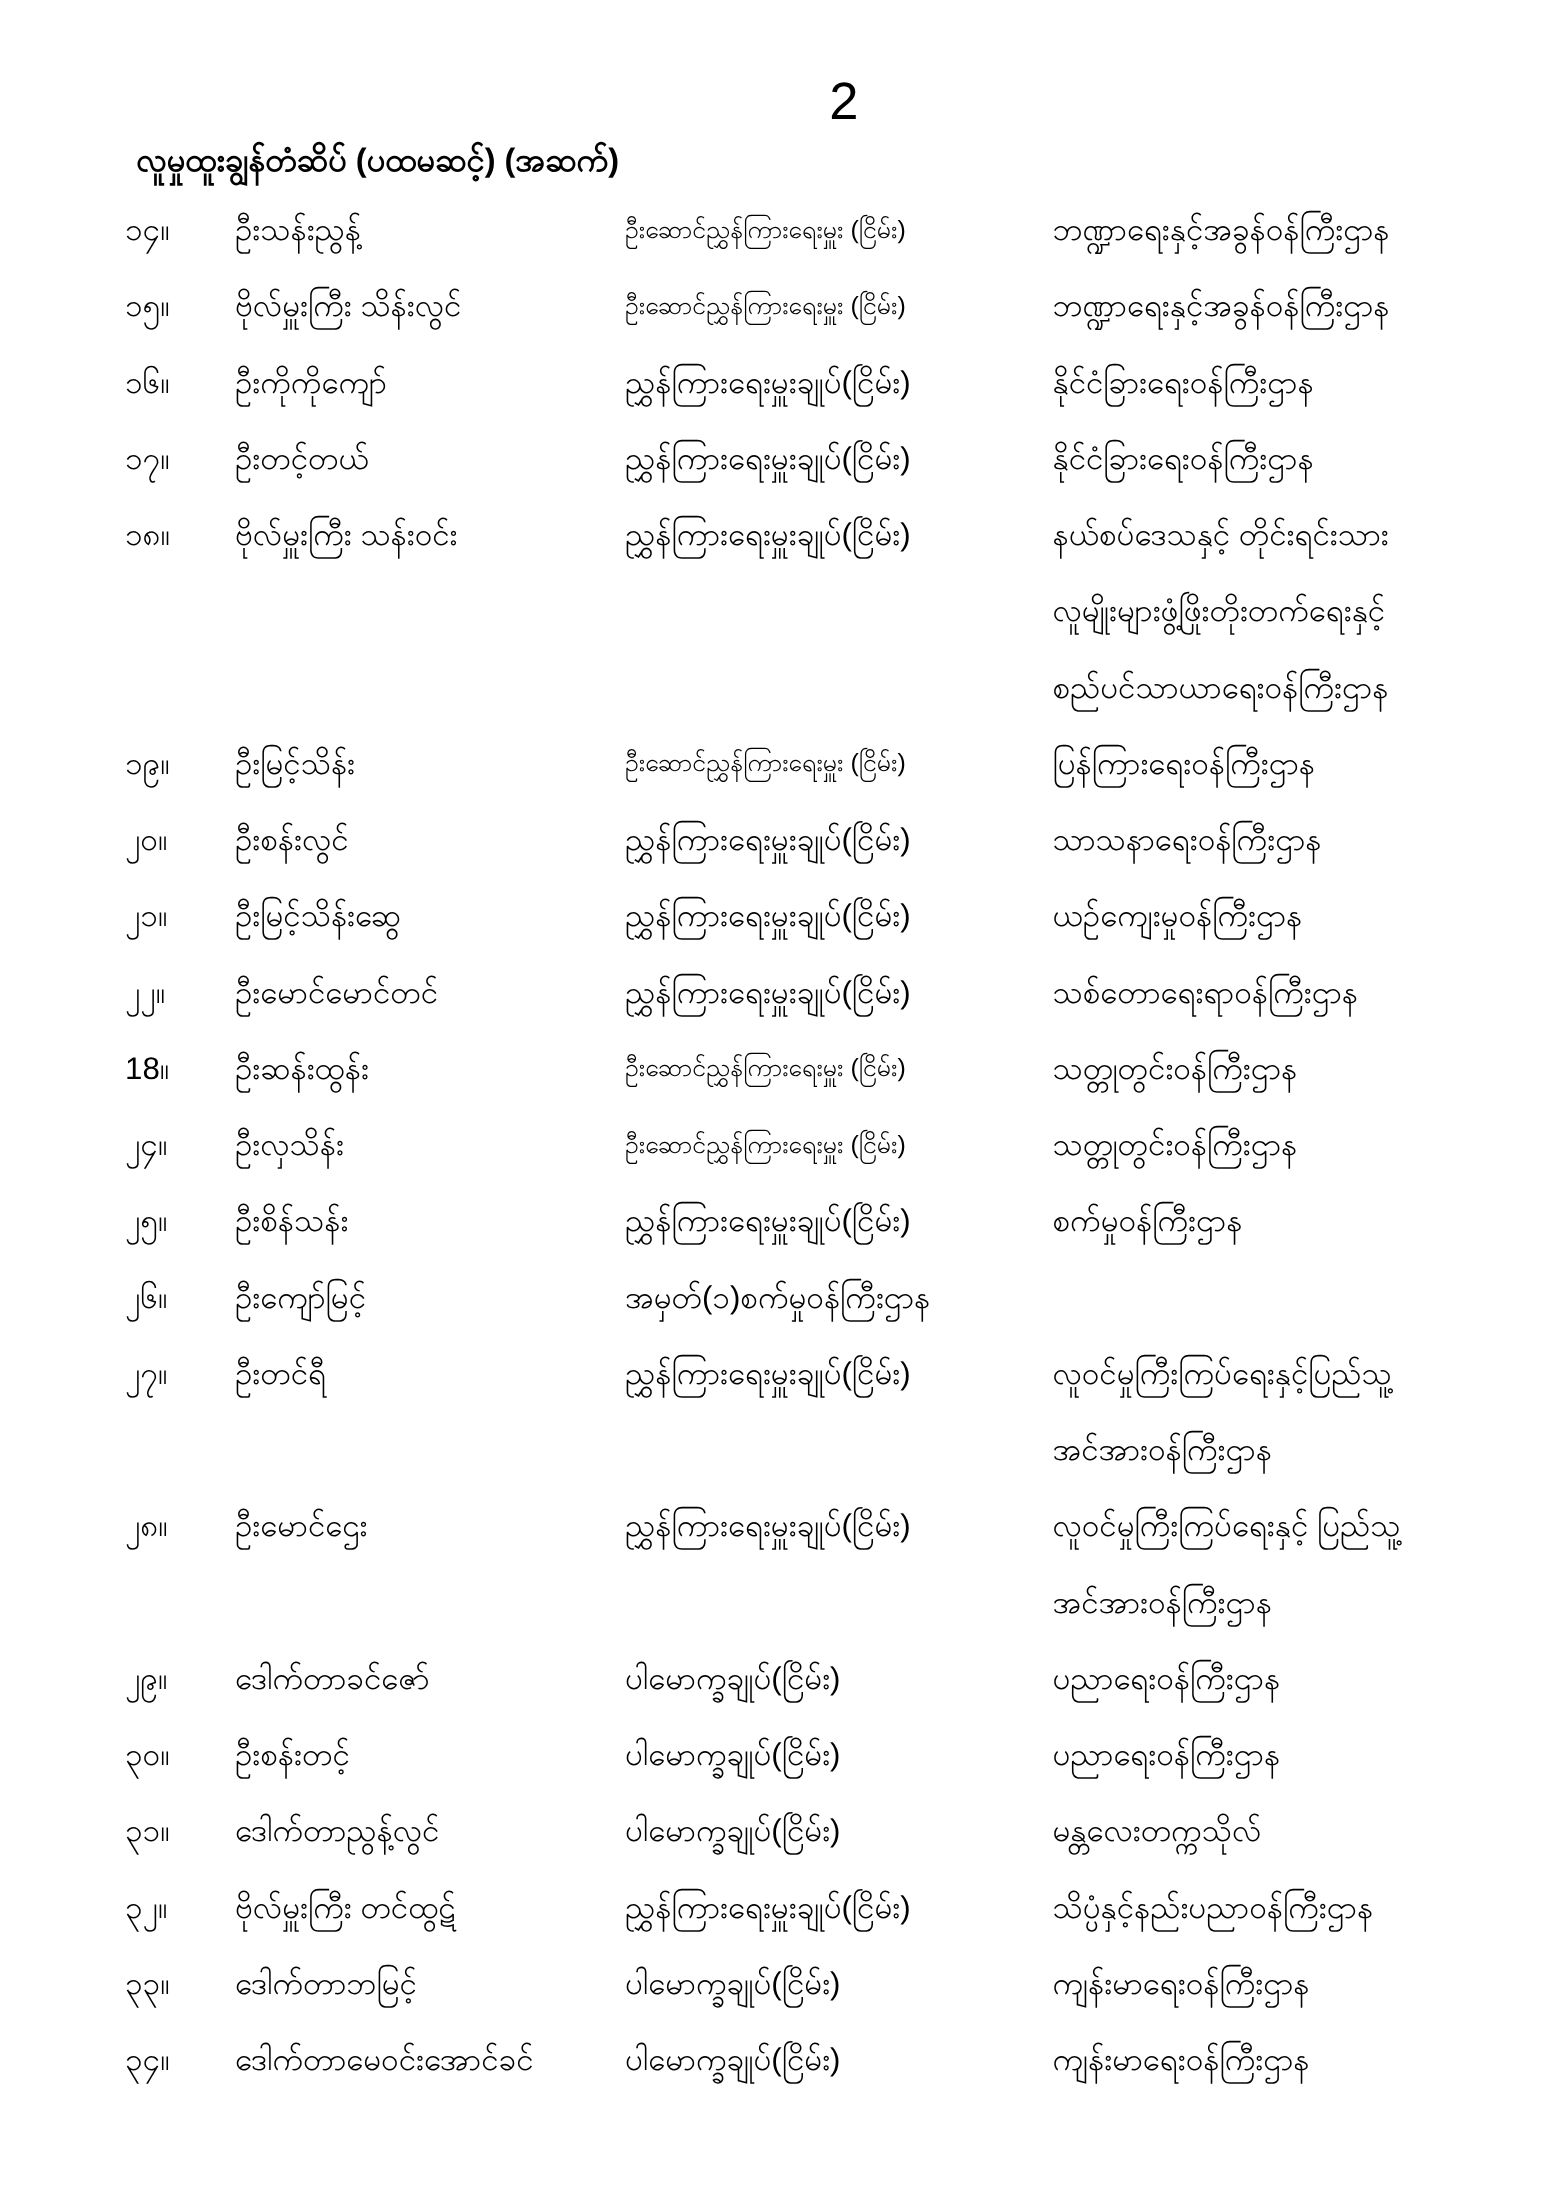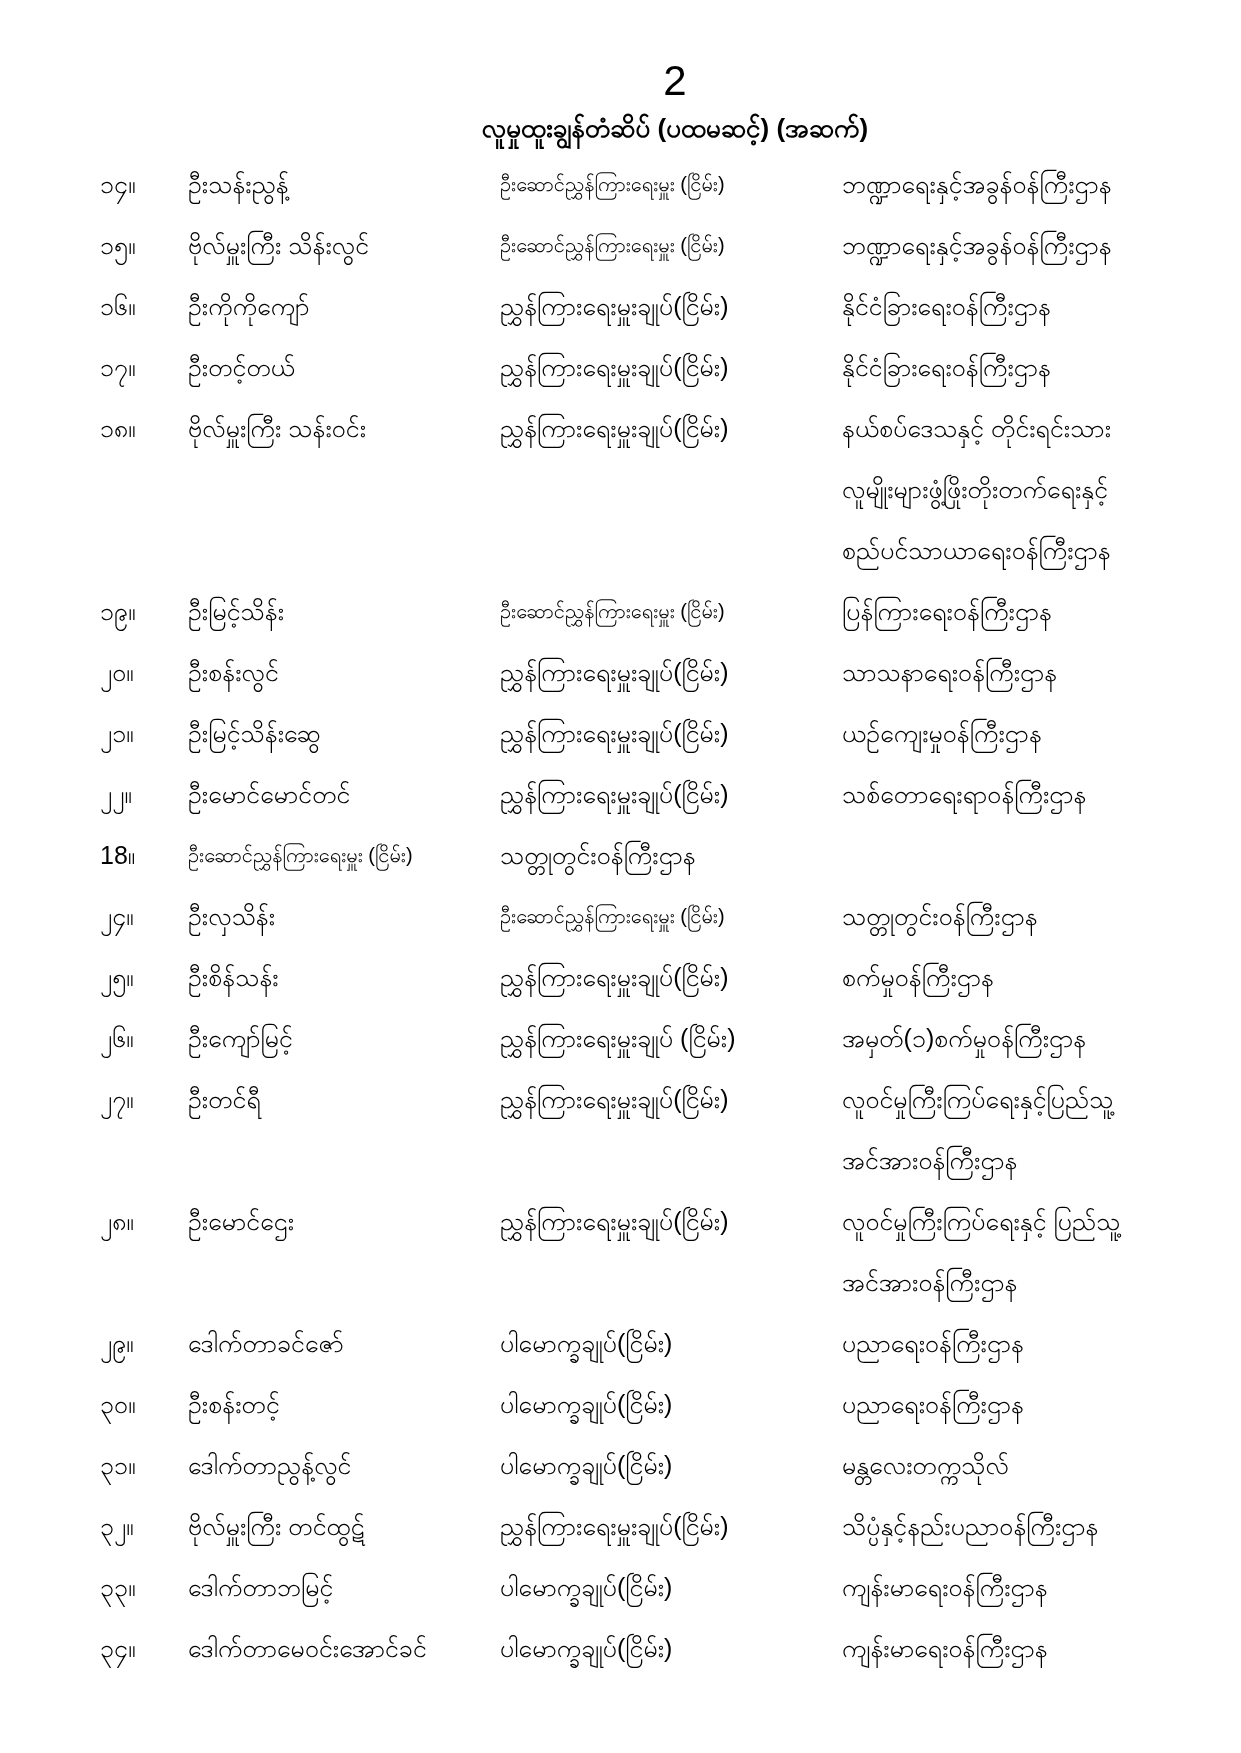--- a/index.html
+++ b/index.html
@@ -25,21 +25,21 @@
     text-align: center;
     font-size: 42px;
     line-height: 1.1;
     color: #000000;
   }
   .doc-title {
     position: absolute;
     top: 112px;
     left: 109px;
     right: 0;
-    text-align: center;
+    text-align: left;
     font-size: 26px;
     font-weight: bold;
     line-height: 1.3;
     color: #000000;
   }
   .rows {
     position: absolute;
     top: 154px;
     left: 100px;
     right: 20px;
@@ -128,20 +128,21 @@
 
   <div class="row">
     <div class="c-no">၂၂။</div>
     <div class="c-name">ဦးမောင်မောင်တင်</div>
     <div class="c-pos">ညွှန်ကြားရေးမှူးချုပ်(ငြိမ်း)</div>
     <div class="c-min">သစ်တောရေးရာဝန်ကြီးဌာန</div>
   </div>
 
   <div class="row pos-small">
     <div class="c-no">18။</div>
+    <div class="c-name">ဦးဆန်းထွန်း</div>
     <div class="c-pos">ဦးဆောင်ညွှန်ကြားရေးမှူး (ငြိမ်း)</div>
     <div class="c-min">သတ္တုတွင်းဝန်ကြီးဌာန</div>
   </div>
 
   <div class="row pos-small">
     <div class="c-no">၂၄။</div>
     <div class="c-name">ဦးလှသိန်း</div>
     <div class="c-pos">ဦးဆောင်ညွှန်ကြားရေးမှူး (ငြိမ်း)</div>
     <div class="c-min">သတ္တုတွင်းဝန်ကြီးဌာန</div>
   </div>
@@ -149,21 +150,20 @@
   <div class="row">
     <div class="c-no">၂၅။</div>
     <div class="c-name">ဦးစိန်သန်း</div>
     <div class="c-pos">ညွှန်ကြားရေးမှူးချုပ်(ငြိမ်း)</div>
     <div class="c-min">စက်မှုဝန်ကြီးဌာန</div>
   </div>
 
   <div class="row">
     <div class="c-no">၂၆။</div>
     <div class="c-name">ဦးကျော်မြင့်</div>
-    <div class="c-pos">ညွှန်ကြားရေးမှူးချုပ် (ငြိမ်း)</div>
     <div class="c-min">အမှတ်(၁)စက်မှုဝန်ကြီးဌာန</div>
   </div>
 
   <div class="row">
     <div class="c-no">၂၇။</div>
     <div class="c-name">ဦးတင်ရီ</div>
     <div class="c-pos">ညွှန်ကြားရေးမှူးချုပ်(ငြိမ်း)</div>
     <div class="c-min">လူဝင်မှုကြီးကြပ်ရေးနှင့်ပြည်သူ့
 အင်အားဝန်ကြီးဌာန</div>
   </div>

